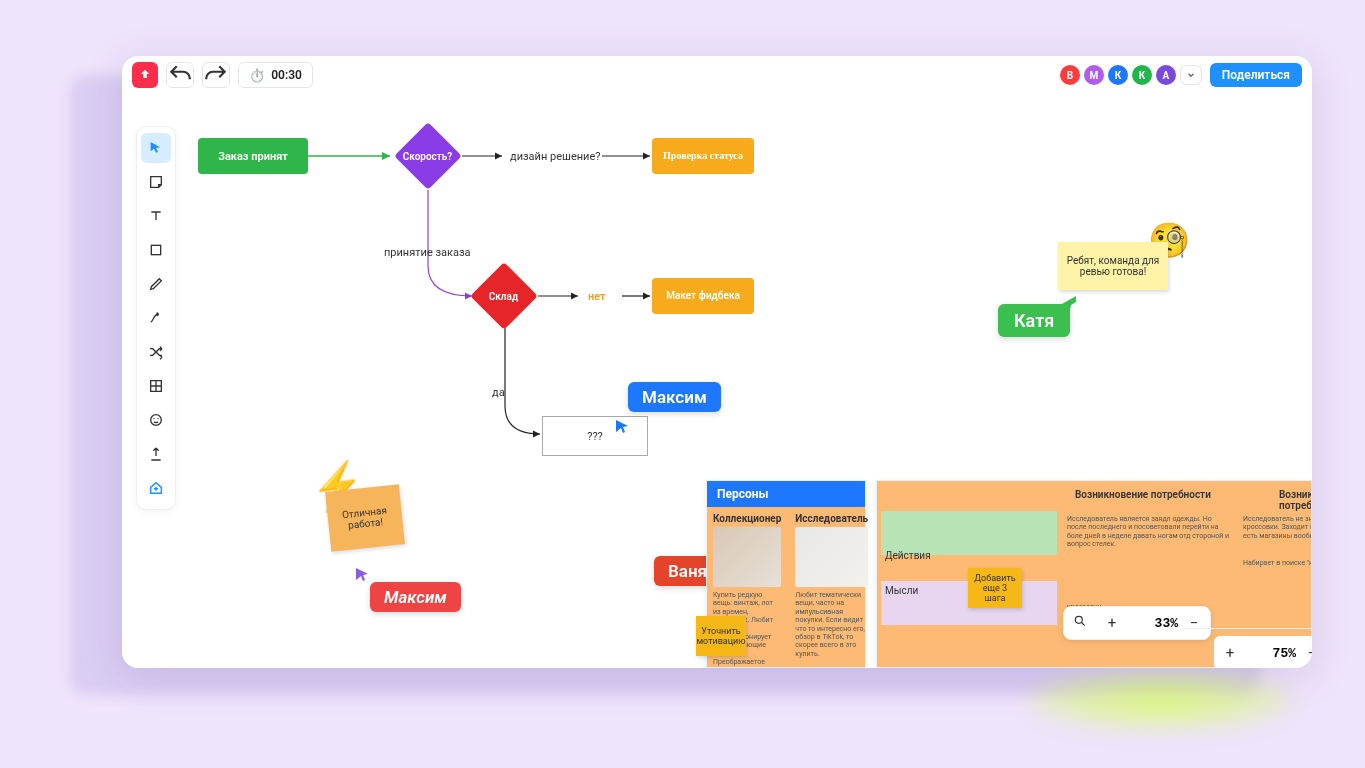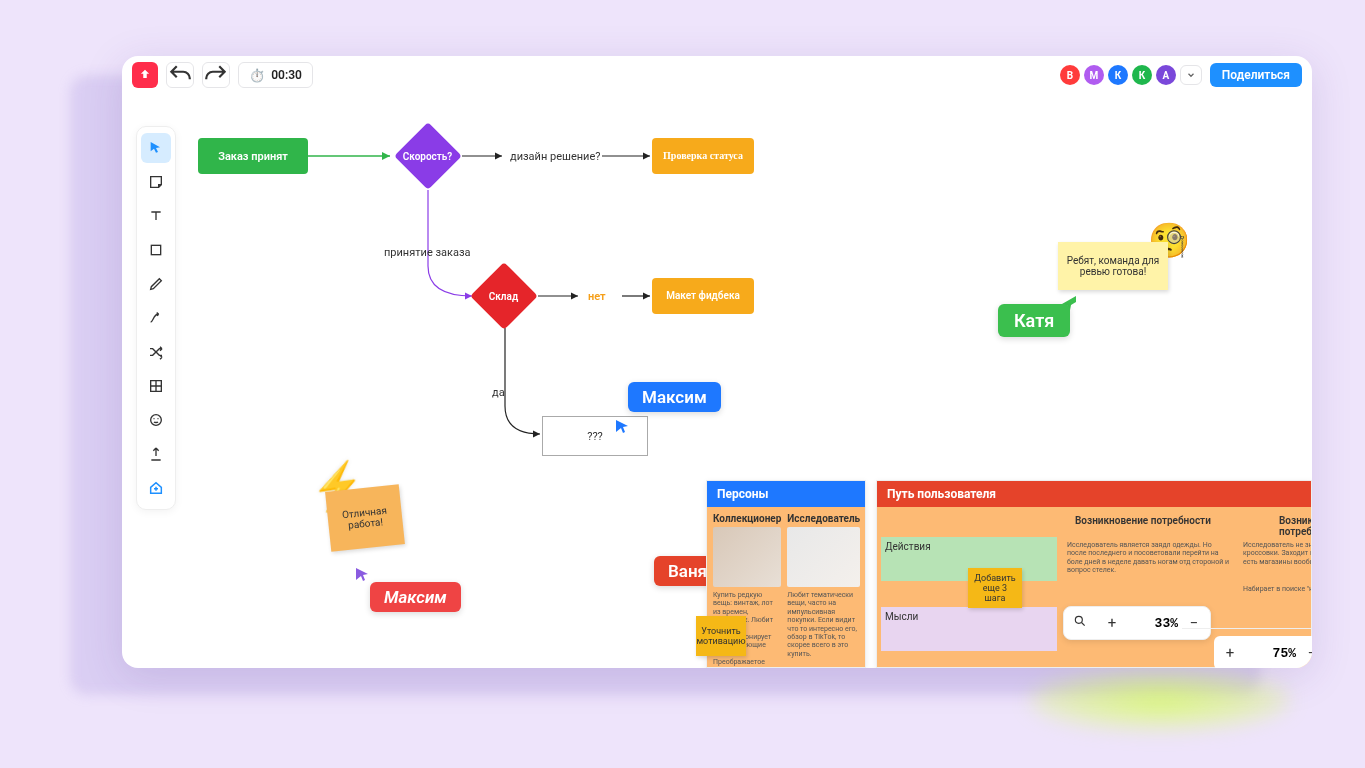--- a/index.html
+++ b/index.html
@@ -48,21 +48,21 @@
   
   .sticky { position: absolute; font-size: 10px; color: #333; padding: 8px; box-shadow: 1px 2px 4px rgba(0,0,0,0.15); display:flex; align-items:center; justify-content:center; text-align:center; }
   .sticky.yellow { background: #fff3a8; }
   .sticky.orange { background: #f7b55b; transform: rotate(-6deg); }
   .sticky.small-y { background: #f5b816; font-size:9px; padding:6px; }
   
   .panel { position: absolute; background: #fdba74; border: 1px solid #eee; box-shadow: 0 2px 6px rgba(0,0,0,0.08); font-size: 10px; color: #333; }
   .panel-hdr { color: #fff; font-weight: 700; font-size: 12px; padding: 6px 10px; }
   .hdr-blue { background: #1e78ff; }
   .hdr-red { background: #e5432a; }
-  .persona-cols { display: flex; gap: 6px; padding: 6px; }
+  .persona-cols { display: flex; gap: 14px; padding: 6px; }
   .persona-col { flex:1; }
   .persona-title { font-weight:700; font-size:10px; margin-bottom:3px;}
   .persona-img { width:100%; height:60px; background:#ddd; border-radius:2px; background: linear-gradient(135deg,#d8c8b8,#e8dfd6); margin-bottom:4px;}
   .persona-txt { font-size:7px; color:#555; line-height:1.2;}
   .journey-grid { position:relative; height:140px; }
   .jg-col-hdr { position:absolute; font-size:10px; font-weight:600; color:#333; }
   .jg-row-lbl { position:absolute; font-size:10px; color:#333; }
   .jg-cell { position:absolute; font-size:7px; color:#555; line-height:1.2; padding:4px;}
   .jg-green { background:#b7e3b5; }
   .jg-purple { background:#e8d5f0; }
@@ -259,27 +259,26 @@
         <div class="persona-col">
           <div class="persona-title">Исследователь</div>
           <div class="persona-img" style="background:linear-gradient(135deg,#e8e8e8,#f4f0ec);"></div>
           <div class="persona-txt">Любит тематически вещи, часто на импульсивная покупки. Если видит что то интересно его, обзор в TikTok, то скорее всего в это купить.</div>
         </div>
       </div>
     </div>
     <div class="sticky small-y" style="left:574px; top:560px; width:50px; height:40px;">Уточнить мотивацию</div>
 
     <div class="panel" style="left:754px; top:424px; width:436px; height:188px; overflow:hidden;">
-      <div class="panel-hdr hdr-red">Путь пользователя</div>
       <div class="journey-grid">
         <div class="jg-col-hdr" style="left:198px; top:8px;">Возникновение потребности</div>
         <div class="jg-col-hdr" style="left:402px; top:8px;">Возникновение потребности</div>
 
         <div class="jg-cell jg-green" style="left:4px; top:30px; width:176px; height:44px;">
-          <div class="jg-row-lbl" style="position:static;">Действия</div>
+          <div class="jg-row-lbl" style="position:static;margin-top:35px;">Действия</div>
         </div>
         <div class="jg-cell" style="left:186px; top:30px; width:170px; height:66px;">Исследователь является заядл одежды. Но после последнего и посоветовали перейти на боле дней в неделе давать ногам отд стороной и вопрос стелек.</div>
         <div class="jg-cell" style="left:362px; top:30px; width:90px; height:36px;">Исследователь не зна кроссовки. Заходит на есть магазины вообще</div>
         <div class="jg-cell" style="left:362px; top:74px; width:90px; height:14px;">Набирает в поиске "кр</div>
 
         <div class="jg-cell jg-purple" style="left:4px; top:100px; width:176px; height:44px;">
           <div class="jg-row-lbl" style="position:static;">Мысли</div>
         </div>
         <div class="jg-cell" style="left:186px; top:118px; width:80px; height:14px;">кроссовки</div>
       </div>

